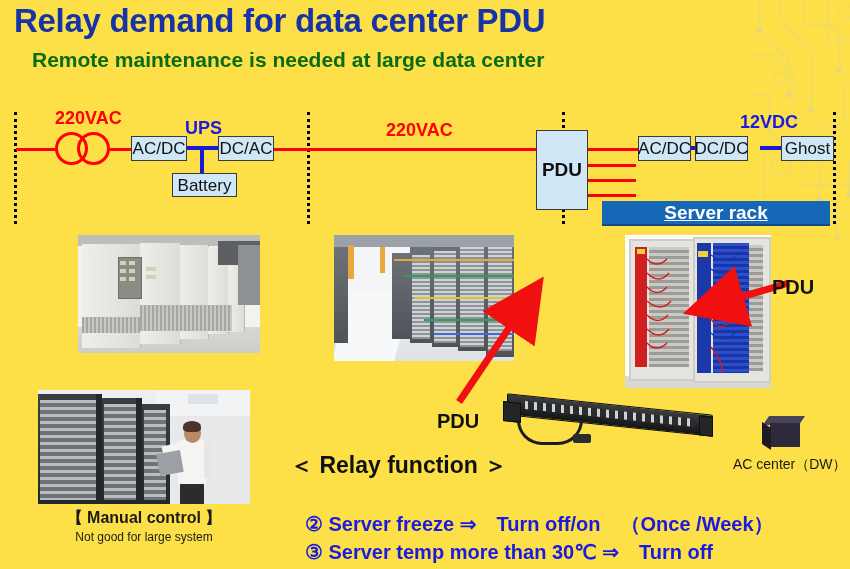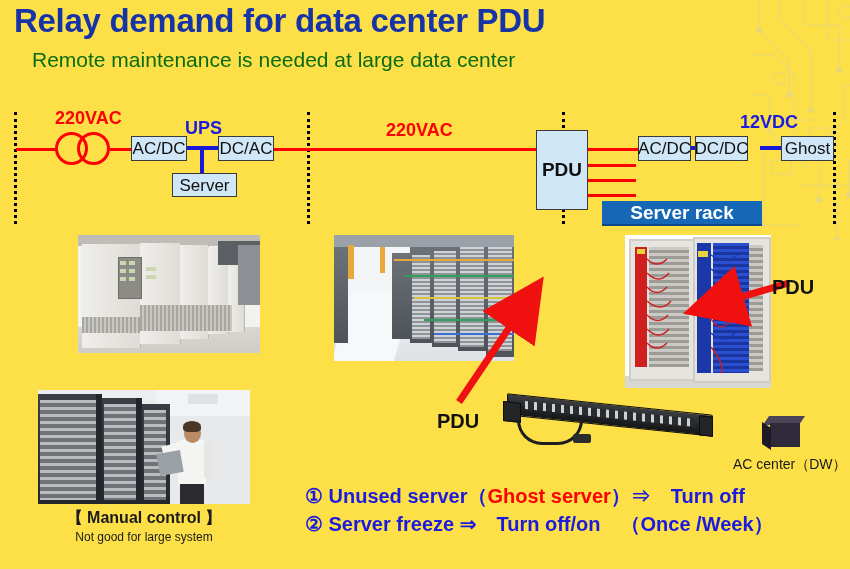--- a/index.html
+++ b/index.html
@@ -16,21 +16,21 @@
   .watermark{position:absolute;right:0;top:0;width:120px;height:240px;opacity:.35;pointer-events:none;}
 
   
   .title{
     position:absolute;left:14px;top:2px;
     font-size:33px;font-weight:bold;color:#1634a8;
     letter-spacing:-.3px;white-space:nowrap;
   }
   .subtitle{
     position:absolute;left:32px;top:48px;
-    font-size:21px;font-weight:normal;color:#096b14;
+    font-size:21px;font-weight:bold;color:#096b14;
     white-space:nowrap;
   }
   .bullet-line{
     position:absolute;left:16px;top:82px;
     font-size:19px;font-weight:bold;color:#ff0000;
     white-space:nowrap;
   }
   .bullet-line .dot{font-size:13px;vertical-align:3px;margin-right:2px;}
 
   
@@ -234,27 +234,27 @@
 
   <div class="wire-blue" style="left:760px;top:146px;width:22px;height:4px;background:#1919d8;"></div>
 
   <div class="lbl red" style="left:55px;top:108px;font-size:18px;">220VAC</div>
   <div class="lbl blue" style="left:185px;top:118px;font-size:18px;">UPS</div>
   <div class="lbl red" style="left:386px;top:120px;font-size:18px;">220VAC</div>
   <div class="lbl blue" style="left:740px;top:112px;font-size:18px;">12VDC</div>
 
   <div class="blk" style="left:131px;top:136px;width:56px;height:25px;">AC/DC</div>
   <div class="blk" style="left:218px;top:136px;width:56px;height:25px;">DC/AC</div>
-  <div class="blk" style="left:172px;top:173px;width:65px;height:24px;">Server</div>
+  <div class="blk" style="left:172px;top:173px;width:65px;height:24px;">Battery</div>
   <div class="pdu" style="left:536px;top:130px;width:52px;height:80px;">PDU</div>
   <div class="blk" style="left:638px;top:136px;width:53px;height:25px;">AC/DC</div>
   <div class="blk" style="left:695px;top:136px;width:53px;height:25px;">DC/DC</div>
   <div class="blk" style="left:781px;top:136px;width:53px;height:25px;">Ghost</div>
 
-  <div class="banner" style="left:602px;top:201px;width:160px;height:25px;">Server rack</div>
+  <div class="banner" style="left:602px;top:201px;width:228px;height:25px;text-decoration:underline;">Server rack</div>
 
   <div class="photo" style="left:78px;top:235px;width:182px;height:118px;">
     <div class="pr-bg"></div>
     <div class="pr-ceil"></div>
     <div class="pr-floor"></div>
     <div class="pr-cab" style="left:4px;top:9px;width:58px;height:88%;"></div>
     <div class="pr-cab" style="left:62px;top:8px;width:40px;height:86%;"></div>
     <div class="pr-cab" style="left:102px;top:10px;width:28px;height:80%;"></div>
     <div class="pr-cab" style="left:130px;top:12px;width:20px;height:74%;"></div>
     <div class="pr-cab" style="left:150px;top:14px;width:16px;height:70%;"></div>
@@ -388,25 +388,26 @@
   <div class="relay" style="left:760px;top:416px;width:48px;height:36px;">
     <div class="rl-top" style="left:6px;top:0;width:36px;height:9px;transform:skewX(-34deg);"></div>
     <div class="rl-face" style="left:10px;top:7px;width:30px;height:24px;"></div>
     <div class="rl-side" style="left:2px;top:9px;width:9px;height:22px;transform:skewY(34deg);"></div>
   </div>
   <div class="acrelay-cap" style="left:733px;top:456px;">AC center（DW）</div>
 
   <div class="cap b" style="left:38px;top:508px;width:212px;">【 Manual control 】</div>
   <div class="cap" style="left:32px;top:530px;width:224px;font-size:12px;">Not good for large system</div>
 
-
-  <div class="rfn" style="left:305px;top:483px;">
-    <span>①</span>
-    <span>Unused server（</span><span class="gh">Ghost server</span><span>）⇒　Turn off</span>
-  </div>
+  <div class="relay-head" style="left:290px;top:450px;">＜ Relay function ＞</div>
+
 
   <div class="rfn" style="left:305px;top:511px;">
     <span>②</span>
     <span>Server freeze ⇒　Turn off/on　（Once /Week）</span>
   </div>
 
+  <div class="rfn" style="left:305px;top:539px;">
+    <span>③</span>
+    <span>Server temp more than 30℃ ⇒　Turn off</span>
+  </div>
 
 </div>
 
 </body></html>

